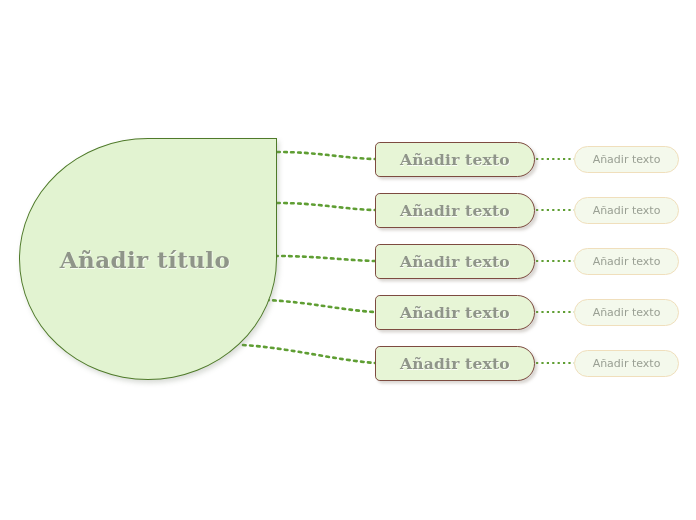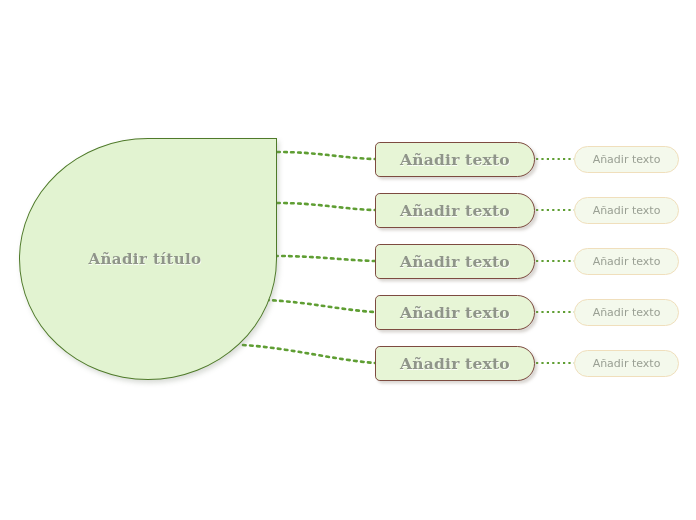--- a/index.html
+++ b/index.html
@@ -52,21 +52,21 @@
     top: 0;
     width: 100%;
     height: 100%;
     display: flex;
     align-items: center;
     justify-content: center;
     padding-right: 6px;
     box-sizing: border-box;
     font-family: "DejaVu Serif", "Liberation Serif", serif;
     font-weight: bold;
-    font-size: 15px;
+    font-size: 23px;
     letter-spacing: 0.4px;
     color: #8f9589;
     text-shadow: 0.8px 0.8px 0 rgba(255,255,255,0.75);
     white-space: nowrap;
   }
 
   
   .l1-node {
     position: absolute;
     left: 375px;

